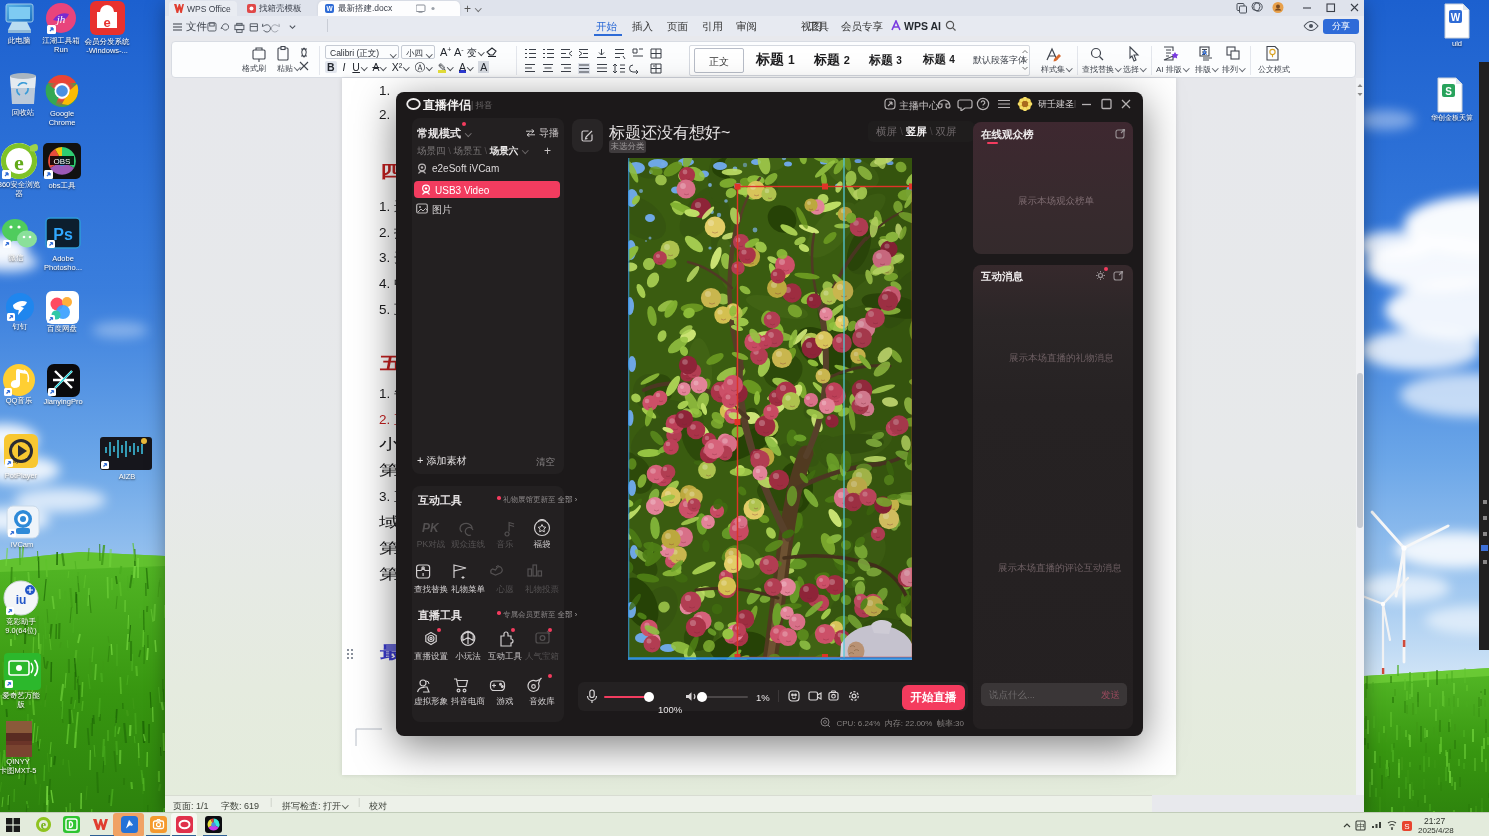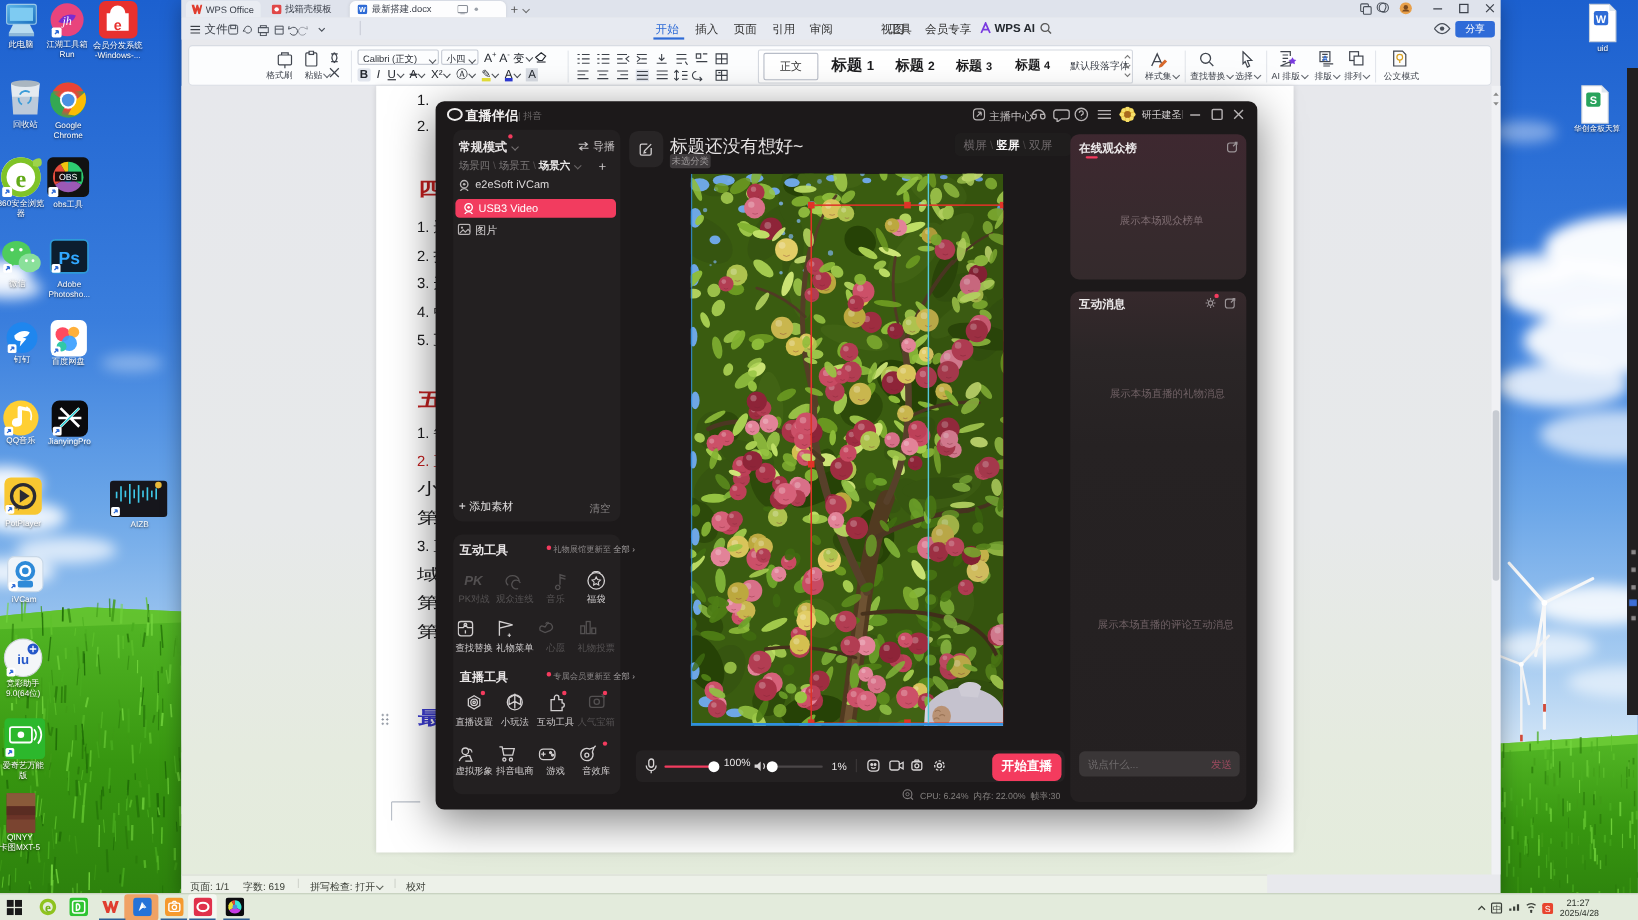--- a/index.html
+++ b/index.html
@@ -2134,21 +2134,21 @@
       <line x1="0" y1="500.5" x2="284" y2="500.5" stroke="#2f8fe0" stroke-width="2.4"></line>
       <line x1="0.7" y1="0" x2="0.7" y2="502" stroke="#2f8fe0" stroke-width="1.2" opacity="0.8"></line>
     </svg>
  <div class="abs" style="left:182px;top:590px;width:390px;height:29px;background:#242122;border-radius:6px"></div>
  <svg class="abs" style="left:190px;top:597px" width="12" height="15" viewBox="0 0 12 15">
       <rect x="3.8" y="1" width="4.4" height="7.5" rx="2.2" fill="none" stroke="#d8d5d6" stroke-width="1.2"></rect>
       <path d="M1.5,7 a4.5,4.5 0 0 0 9,0 M6,11.5 l0,2.5" fill="none" stroke="#d8d5d6" stroke-width="1.2"></path>
     </svg>
  <div class="abs" style="left:208px;top:603.5px;width:44px;height:2.4px;background:#f23c5f;border-radius:1px"></div>
  <div class="abs" style="left:248px;top:599.5px;width:10px;height:10px;background:#fff;border-radius:50%"></div>
- <div class="abs" style="left:262px;top:596px;font-size:9.5px;color:#e8e5e6">100%</div>
+ <div class="abs" style="left:262px;top:612px;font-size:9.5px;color:#e8e5e6">100%</div>
  <svg class="abs" style="left:289px;top:599px" width="12" height="11" viewBox="0 0 12 11">
       <path d="M1,4 l2.5,0 l3,-2.8 l0,8.6 l-3,-2.8 l-2.5,0 Z" fill="#d8d5d6"></path>
       <path d="M9,3 a4,4 0 0 1 0,5" stroke="#d8d5d6" fill="none" stroke-width="1.1"></path>
     </svg>
  <div class="abs" style="left:305px;top:603.5px;width:47px;height:2.4px;background:#4b4748;border-radius:1px"></div>
  <div class="abs" style="left:301px;top:599.5px;width:10px;height:10px;background:#fff;border-radius:50%"></div>
  <div class="abs" style="left:360px;top:600px;font-size:9.5px;color:#e8e5e6">1%</div>
  <div class="abs" style="left:382px;top:598px;width:1px;height:12px;background:#3c3839"></div>
  <svg class="abs" style="left:392px;top:598px" width="76" height="12" viewBox="0 0 76 12">
   <g stroke="#d8d5d6" stroke-width="1.2" fill="none">

